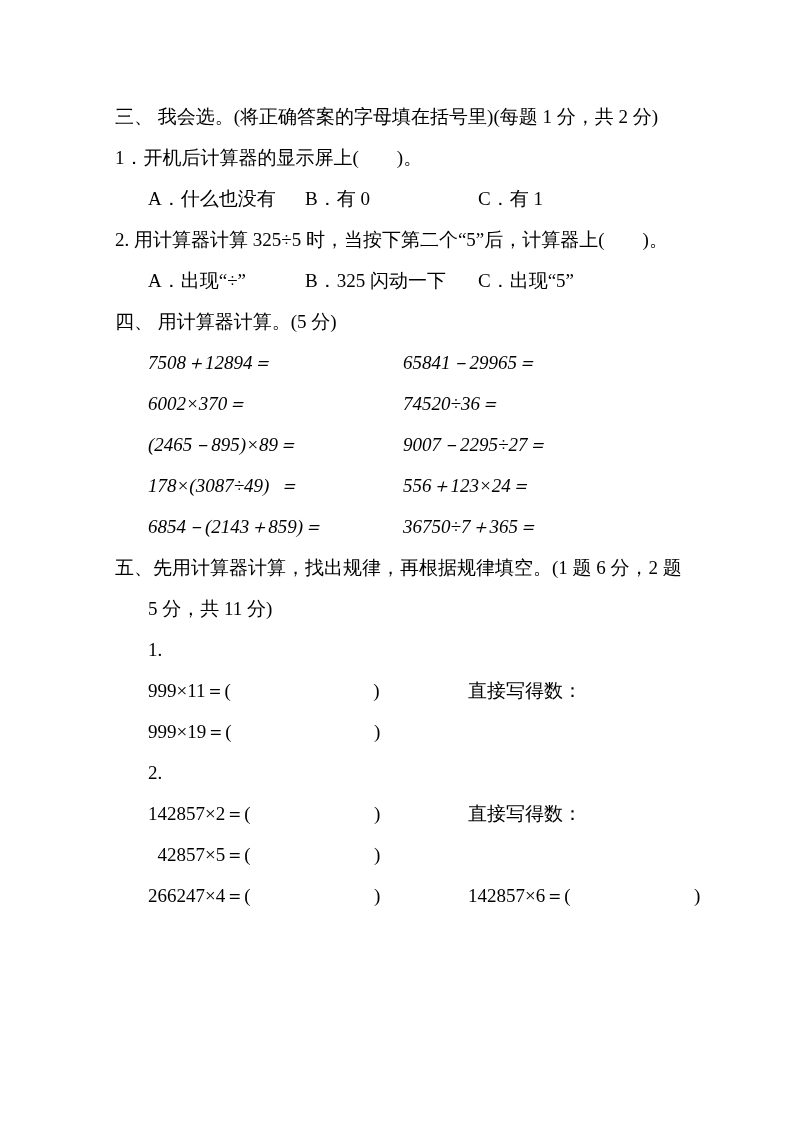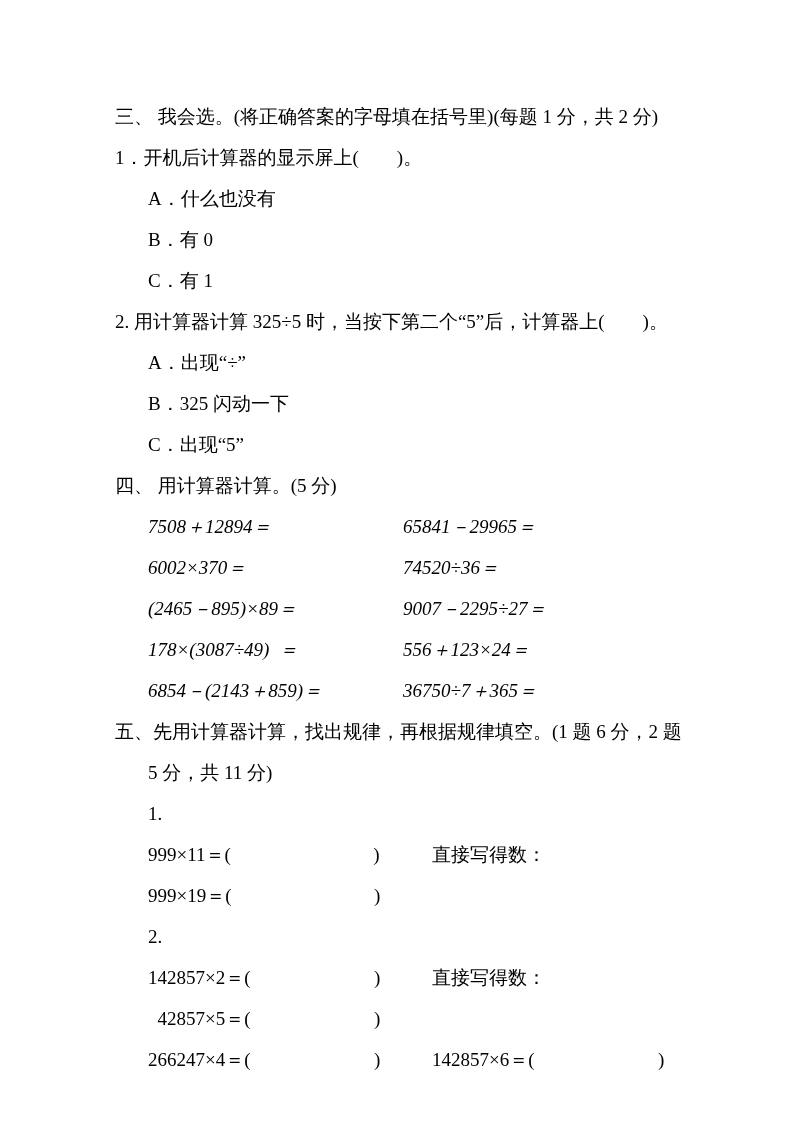--- a/index.html
+++ b/index.html
@@ -26,38 +26,38 @@
     white-space: pre;
   }
   .indent {
     padding-left: 33px;
   }
   .options {
     display: flex;
     line-height: 41px;
     padding-left: 33px;
     white-space: pre;
-    flex-direction: column;
   }
   .opt-a { width: 157px; }
   .opt-b { width: 173px; }
   .eq-row {
     display: grid;
     grid-template-columns: 255px auto;
     line-height: 41px;
     padding-left: 33px;
     white-space: pre;
     font-style: italic;
   }
   .fill-row {
     display: grid;
     grid-template-columns: 284px auto;
     line-height: 41px;
     padding-left: 33px;
     white-space: pre;
+    gap: 36px;
   }
 </style>
 </head>
 <body>
 
 <div class="page">
 
   <div class="line">三、 我会选。(将正确答案的字母填在括号里)(每题 1 分，共 2 分)</div>
 
   <div class="line">1．开机后计算器的显示屏上(        )。</div>

